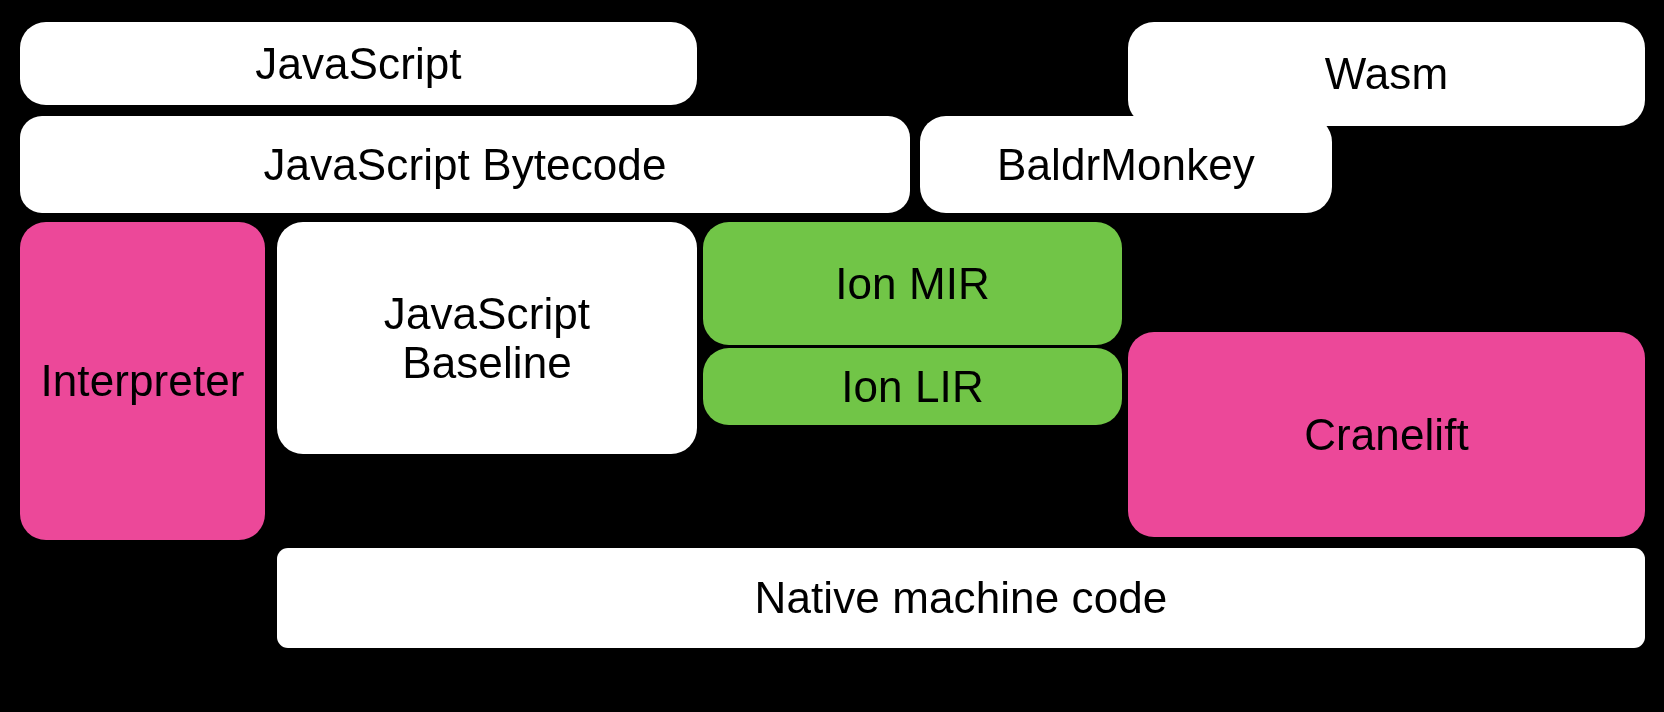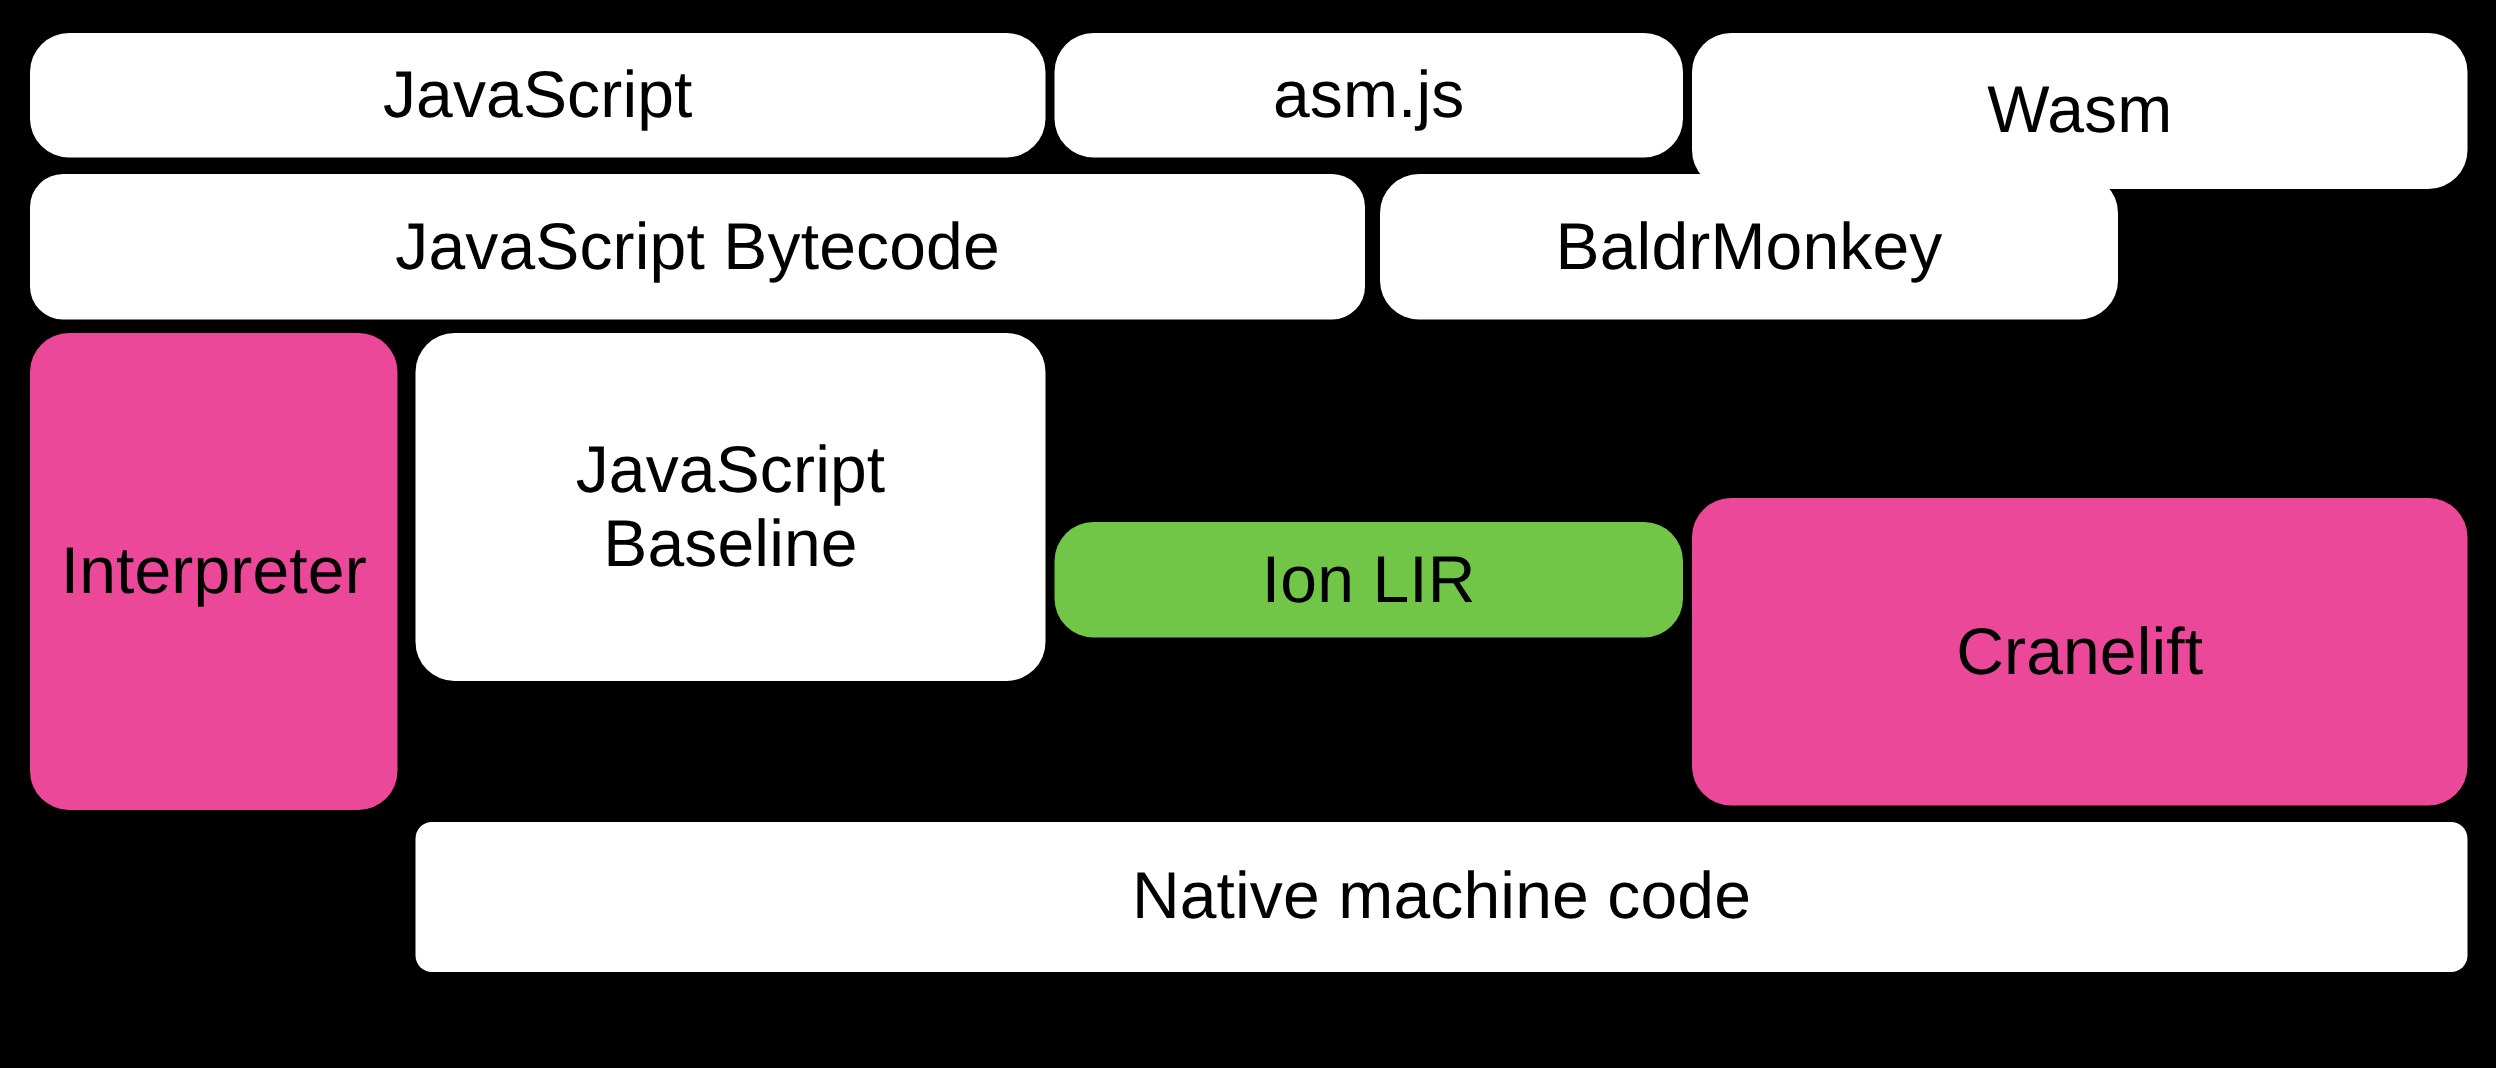--- a/index.html
+++ b/index.html
@@ -37,23 +37,23 @@
   .fill-white   { background: #ffffff; }
   .fill-grey    { background: #ec4899; }
   .fill-green   { background: #71c547; }
   .fill-pink    { background: #ec4899; }
 </style>
 </head>
 <body>
 
 <div id="diagram" style="width: 1664px; height: 712px; background: rgb(0, 0, 0); padding-left: 19px;">
     <div class="node fill-white" style="left: 20px; top: 22px; width: 677px; height: 83px;">JavaScript</div>
-    <div class="node fill-white" style="left: 703px; top: 22px; width: 419px; height: 83px;">asm.js</div>
     <div class="node fill-white" style="left: 1128px; top: 22px; width: 517px; height: 104px;">Wasm</div>
     <div class="node fill-white" style="left: 20px; top: 116px; width: 890px; height: 97px; border-radius: 22px;">JavaScript Bytecode</div>
-    <div class="node fill-white" style="left: 920px; top: 116px; width: 492px; height: 97px;">BaldrMonkey</div>
+    <div class="node fill-white" style="left: 920px; top: 116px; width: 412px; height: 97px;">BaldrMonkey</div>
     <div class="node fill-grey" style="left: 20px; top: 222px; width: 245px; height: 318px;">Interpreter</div>
     <div class="node fill-white" style="left: 277px; top: 222px; width: 420px; height: 232px;">JavaScript
 Baseline</div>
+    <div class="node fill-green" style="left: 703px; top: 222px; width: 419px; height: 123px;">Ion MIR</div>
     <div class="node fill-green" style="left: 703px; top: 348px; width: 419px; height: 77px;">Ion LIR</div>
     <div class="node fill-pink" style="left: 1128px; top: 332px; width: 517px; height: 205px;">Cranelift</div>
     <div class="node fill-white" style="left: 277px; top: 548px; width: 1368px; height: 100px; border-radius: 11px;">Native machine code</div>
   </div>
 
 </body></html>

